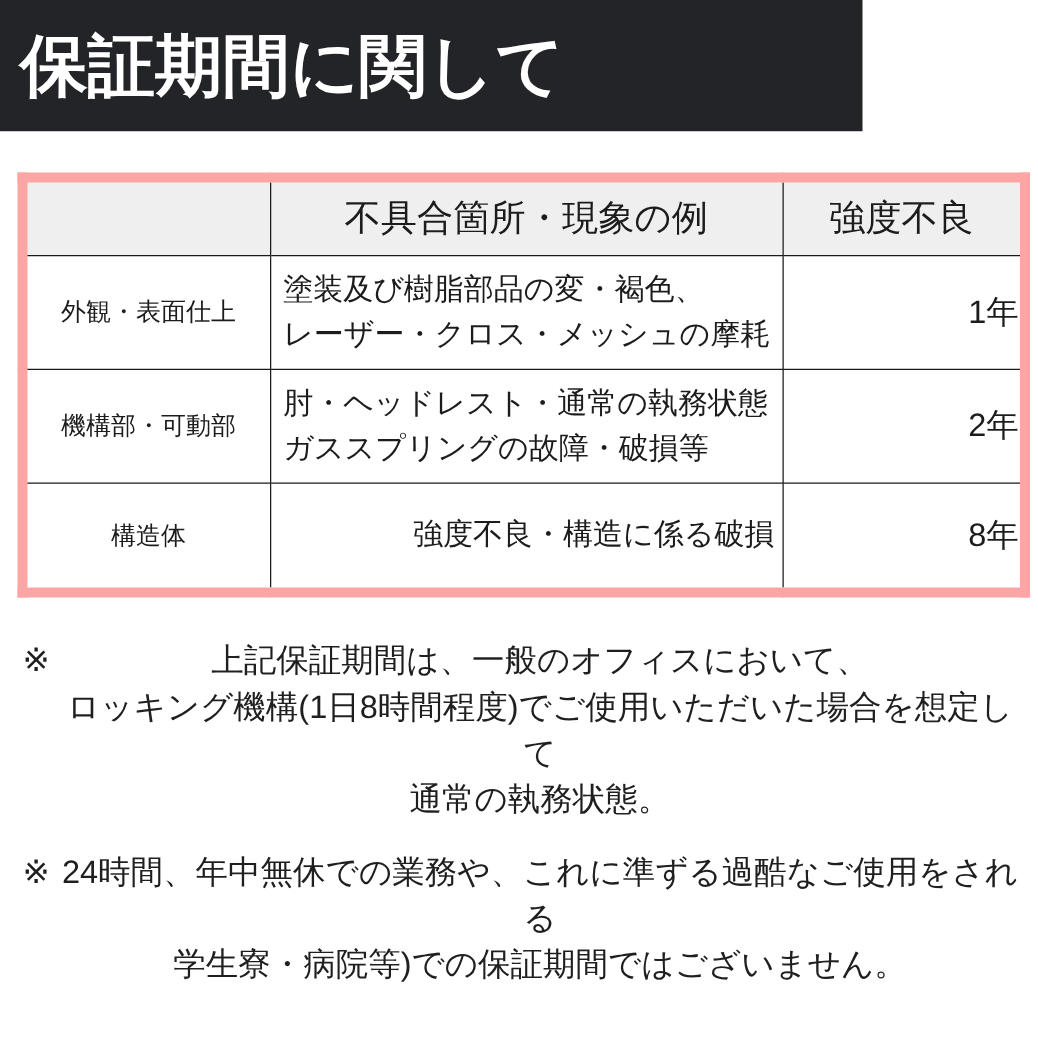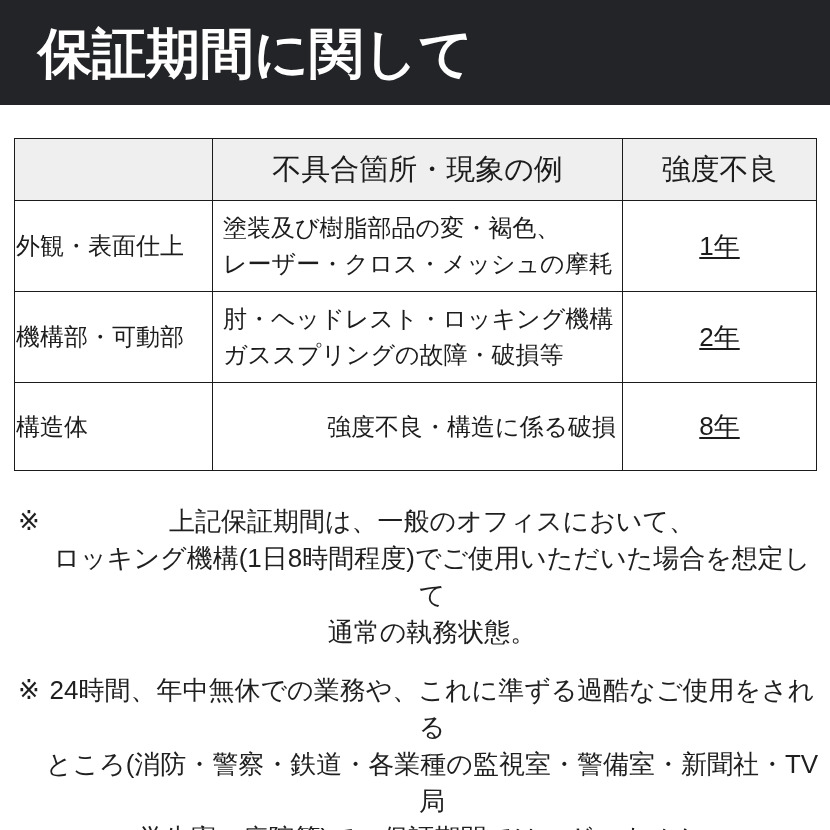--- a/index.html
+++ b/index.html
@@ -12,44 +12,44 @@
   .page {
     position: relative;
     width: 830px;
     height: 830px;
     background: #ffffff;
     overflow: hidden;
   }
 
   
   .title-bar {
-    width: 830px;
+    width: 690px;
     height: 105px;
     background: #232427;
     display: flex;
     align-items: center;
     box-sizing: border-box;
-    padding-left: 38px;
+    padding-left: 16px;
   }
   .title-bar h1 {
     margin: 0;
     color: #ffffff;
     font-size: 54px;
     font-weight: 900;
     letter-spacing: 0px;
     line-height: 1;
   }
 
   
   table.warranty {
     border-collapse: collapse;
     table-layout: fixed;
     width: 802px;
     margin: 33px 0 0 14px;
-    border: 1px solid #fca5a5;
+    border: 8px solid #fca5a5;
   }
   table.warranty td, table.warranty th {
     border: 1.5px solid #1b1b1b;
     box-sizing: border-box;
     vertical-align: middle;
     font-weight: 500;
   }
   col.c0 { width: 198px; }
   col.c1 { width: 410px; }
   col.c2 { width: 194px; }
@@ -58,32 +58,32 @@
   tr.head-row th {
     background: #efefef;
     font-size: 29px;
     text-align: center;
     font-weight: 500;
   }
   tr.body-row { height: 91px; }
   tr.body-row.last { height: 88px; }
 
   td.category {
-    font-size: 24px;
+    text-align: center;
+    font-size: 20px;
   }
   td.examples {
     font-size: 24px;
     padding: 0 6px 0 10px;
     line-height: 36px;
   }
   td.examples.center { text-align: right; }
   td.period {
-    text-align: center;
+    text-align: right;
     font-size: 26px;
-    text-decoration: underline;
   }
 
   
   .notes {
     margin: 32px 8px 0 18px;
   }
   .note {
     display: flex;
     align-items: flex-start;
     font-size: 26px;
@@ -125,21 +125,21 @@
       <td class="examples">
         <div>塗装及び樹脂部品の変・褐色、</div>
         <div>レーザー・クロス・メッシュの摩耗</div>
       </td>
       <td class="period">1年</td>
     </tr>
 
     <tr class="body-row">
       <td class="category">機構部・可動部</td>
       <td class="examples">
-        <div>肘・ヘッドレスト・ロッキング機構</div>
+        <div>肘・ヘッドレスト・通常の執務状態</div>
         <div>ガススプリングの故障・破損等</div>
       </td>
       <td class="period">2年</td>
     </tr>
 
     <tr class="body-row last">
       <td class="category">構造体</td>
       <td class="examples center">
         <div>強度不良・構造に係る破損</div>
       </td>
@@ -156,20 +156,19 @@
         <div>上記保証期間は、一般のオフィスにおいて、</div>
         <div>ロッキング機構(1日8時間程度)でご使用いただいた場合を想定して</div>
         <div>通常の執務状態。</div>
       </div>
     </div>
 
     <div class="note">
       <span class="marker">※</span>
       <div class="note-lines">
         <div>24時間、年中無休での業務や、これに準ずる過酷なご使用をされる</div>
-        <div>ところ(消防・警察・鉄道・各業種の監視室・警備室・新聞社・TV局</div>
         <div>学生寮・病院等)での保証期間ではございません。</div>
 
       </div>
     </div>
 
   </div>
 </div>
 
 </body></html>

